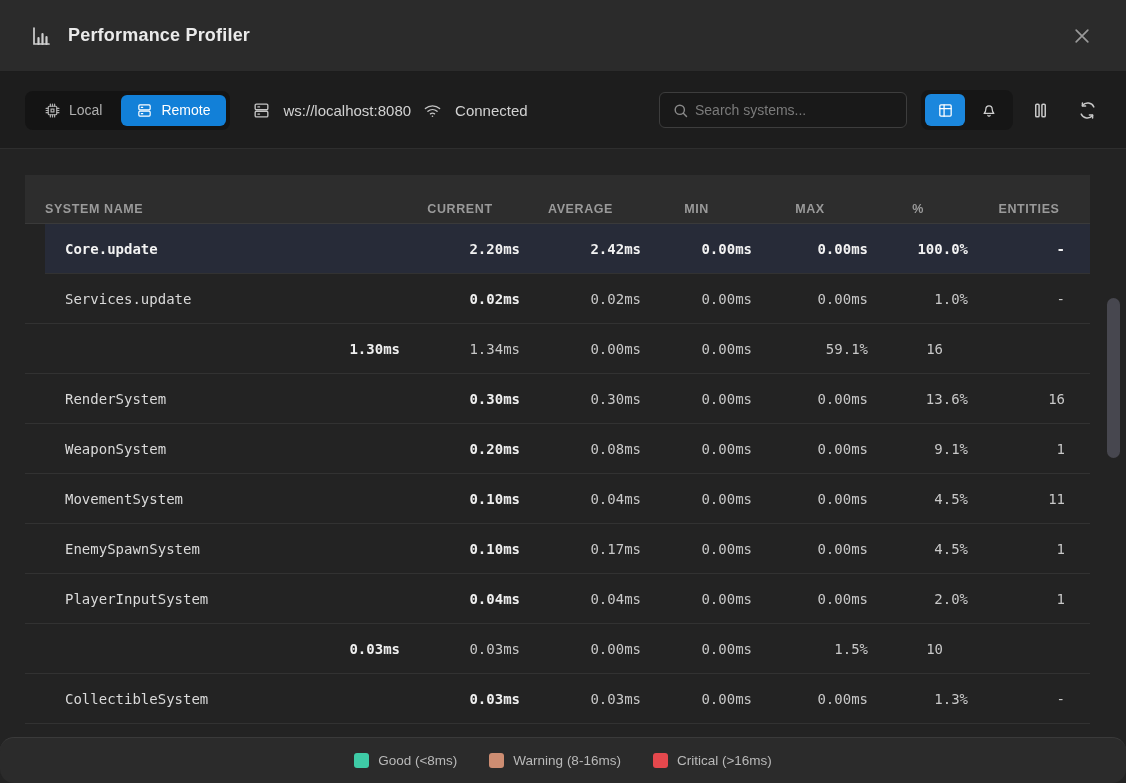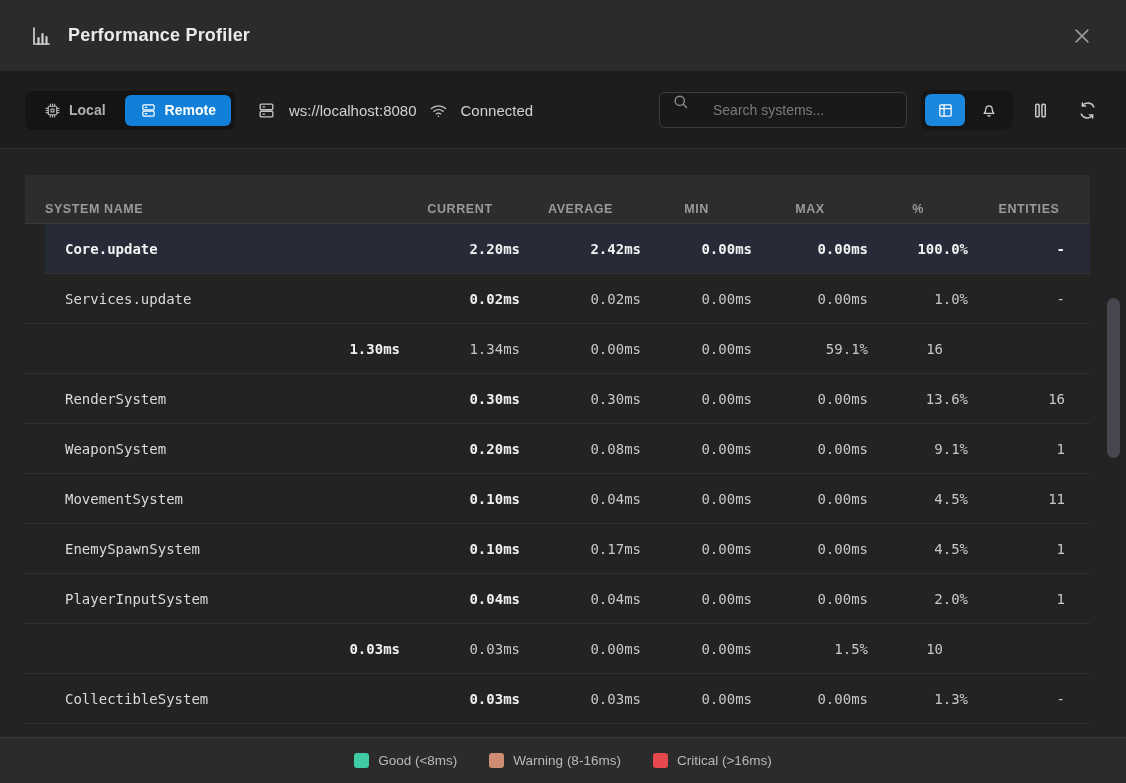--- a/index.html
+++ b/index.html
@@ -12,29 +12,29 @@
     padding:0 30px; border-bottom:1px solid #1c1c1c; }
   .titlebar .app-icon { color:#cfcfcf; display:flex; margin-right:16px; }
   .titlebar h1 { font-size:18px; font-weight:700; color:#eaeaea; letter-spacing:.2px; }
   .close-btn { margin-left:auto; color:#9a9a9a; cursor:pointer; display:flex; padding:4px; }
 
   
   .toolbar { height:77px; flex:0 0 77px; background:#1d1d1d; display:flex; align-items:center;
     padding:0 25px; border-bottom:1px solid #2e2e2e; }
   .seg-group { background:#141414; border-radius:8px; padding:4px; display:flex; gap:4px; }
   .seg-btn { display:flex; align-items:center; gap:8px; padding:7px 15px; border-radius:6px;
-    font-size:14px; font-weight:700; color:#b0b0b0; background:transparent; border:none; cursor:pointer; }
+    font-size:14px; font-weight:400; color:#b0b0b0; background:transparent; border:none; cursor:pointer; }
   .seg-btn.active { background:#1280d8; color:#ffffff; }
   .conn { display:flex; align-items:center; gap:13px; margin-left:22px; color:#d2d2d2; font-size:15px; }
   .conn .ico { display:flex; color:#c4c4c4; }
   .conn + .conn { margin-left:12px;justify-content:space-between; }
 
   .tb-right { margin-left:auto; display:flex; align-items:center; gap:14px; }
   .searchbox { width:248px; height:36px; background:#191919; border:1px solid #3d3d3d; border-radius:6px;
-    display:flex; padding:0 12px; gap:24px; }
+    display:flex; align-items:center; padding:0 12px; gap:6px; }
   .searchbox .ico { display:flex; color:#8a8a8a; }
   .searchbox input { flex:1; background:transparent; border:none; outline:none; color:#d8d8d8;
     font-size:14px; font-family:"Liberation Sans", sans-serif; }
   .searchbox input::placeholder { color:#7b7b7b; }
   .icon-group { background:#161616; border-radius:8px; padding:4px; display:flex; gap:4px; }
   .icon-btn { width:40px; height:32px; border-radius:6px; border:none; background:transparent;
     display:flex; align-items:center; justify-content:center; color:#cfcfcf; cursor:pointer; }
   .icon-btn.active { background:#1b87dd; color:#ffffff; }
   .ghost-btn { background:none; border:none; color:#c9c9c9; display:flex; align-items:center;
     justify-content:center; cursor:pointer; padding:4px; }
@@ -58,21 +58,21 @@
   .trow .cell.ent { padding-right:25px; }
   .trow.root { background:#272b38;margin-left:20px; }
   .trow.root .cell { font-weight:700; color:#f2f2f2; }
 
   
   .vscroll-thumb { position:absolute; right:6px; top:149px; width:13px; height:160px;
     background:#47474f; border-radius:7px; cursor:pointer; }
 
   
   .footer { height:46px; flex:0 0 46px; background:#2b2b2b; border-top:1px solid #3a3a3a;
-    display:flex; align-items:center; justify-content:center; gap:32px; }
+    display:flex; align-items:center; justify-content:center; gap:32px;border-radius:14px; }
   .legend-item { display:flex; align-items:center; gap:9px; font-size:13.5px; color:#b9b9b9; }
   .legend-swatch { width:15px; height:15px; border-radius:3px; }
 </style>
 </head>
 <body>
 
 <div class="window">
 
   <div class="titlebar">
     <span class="app-icon">

